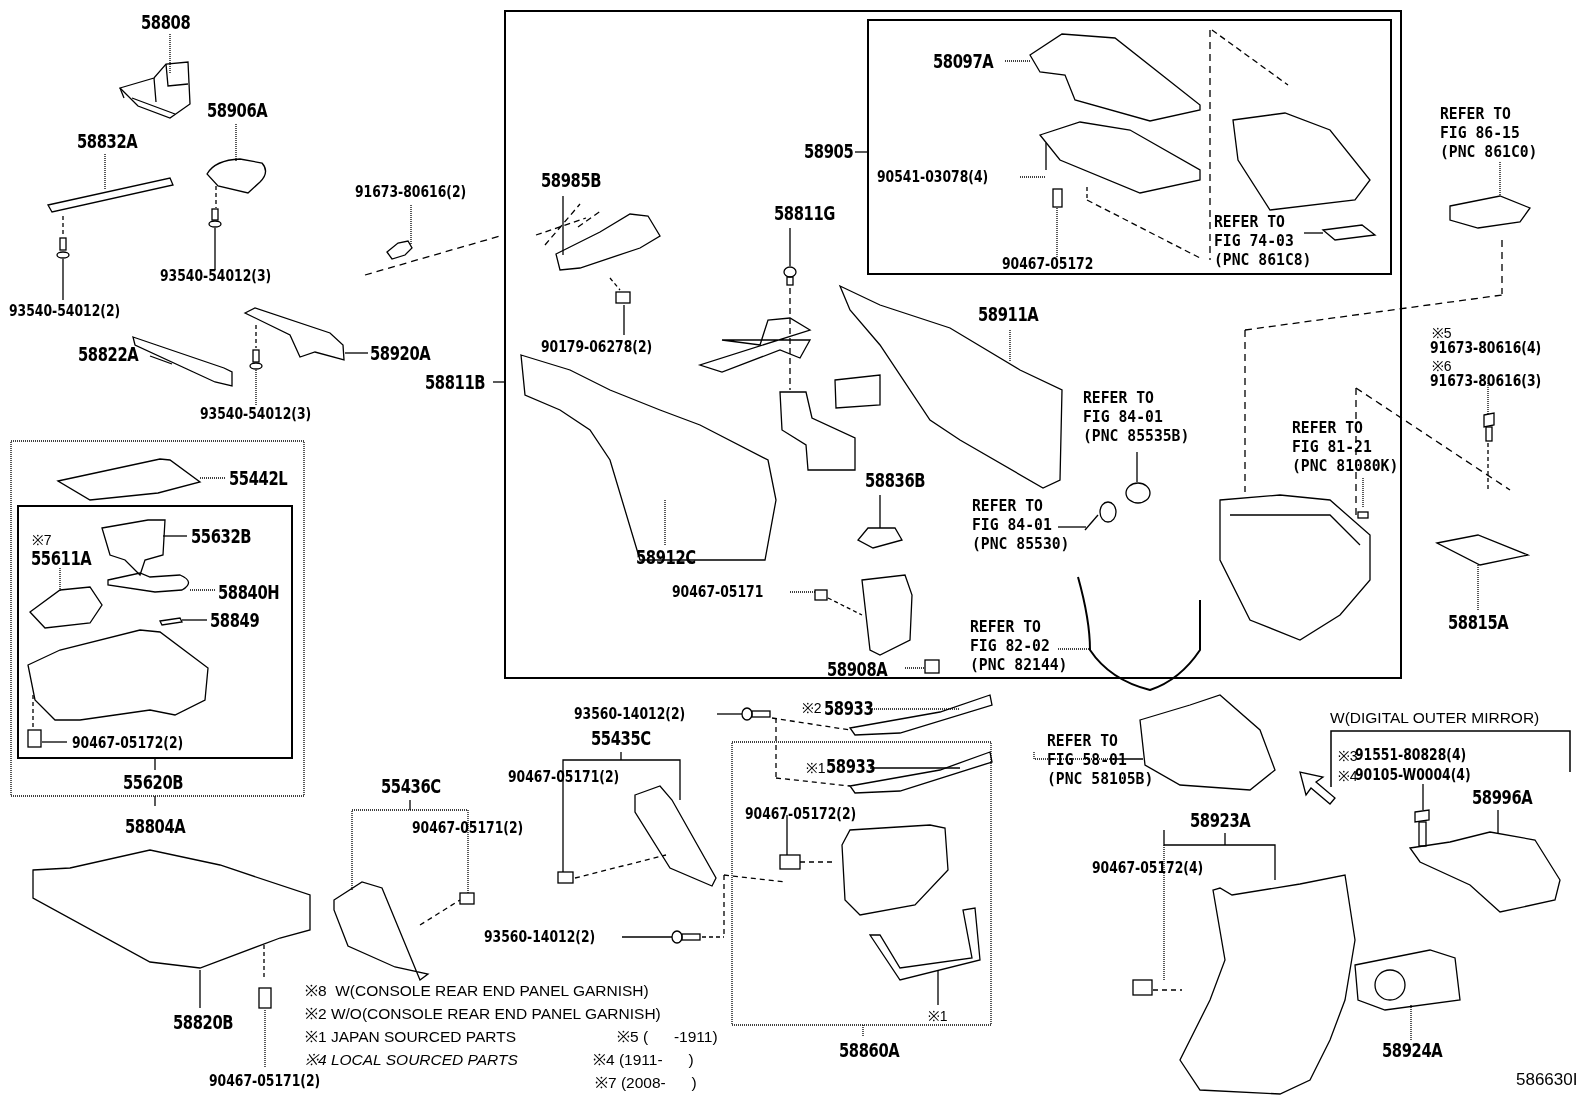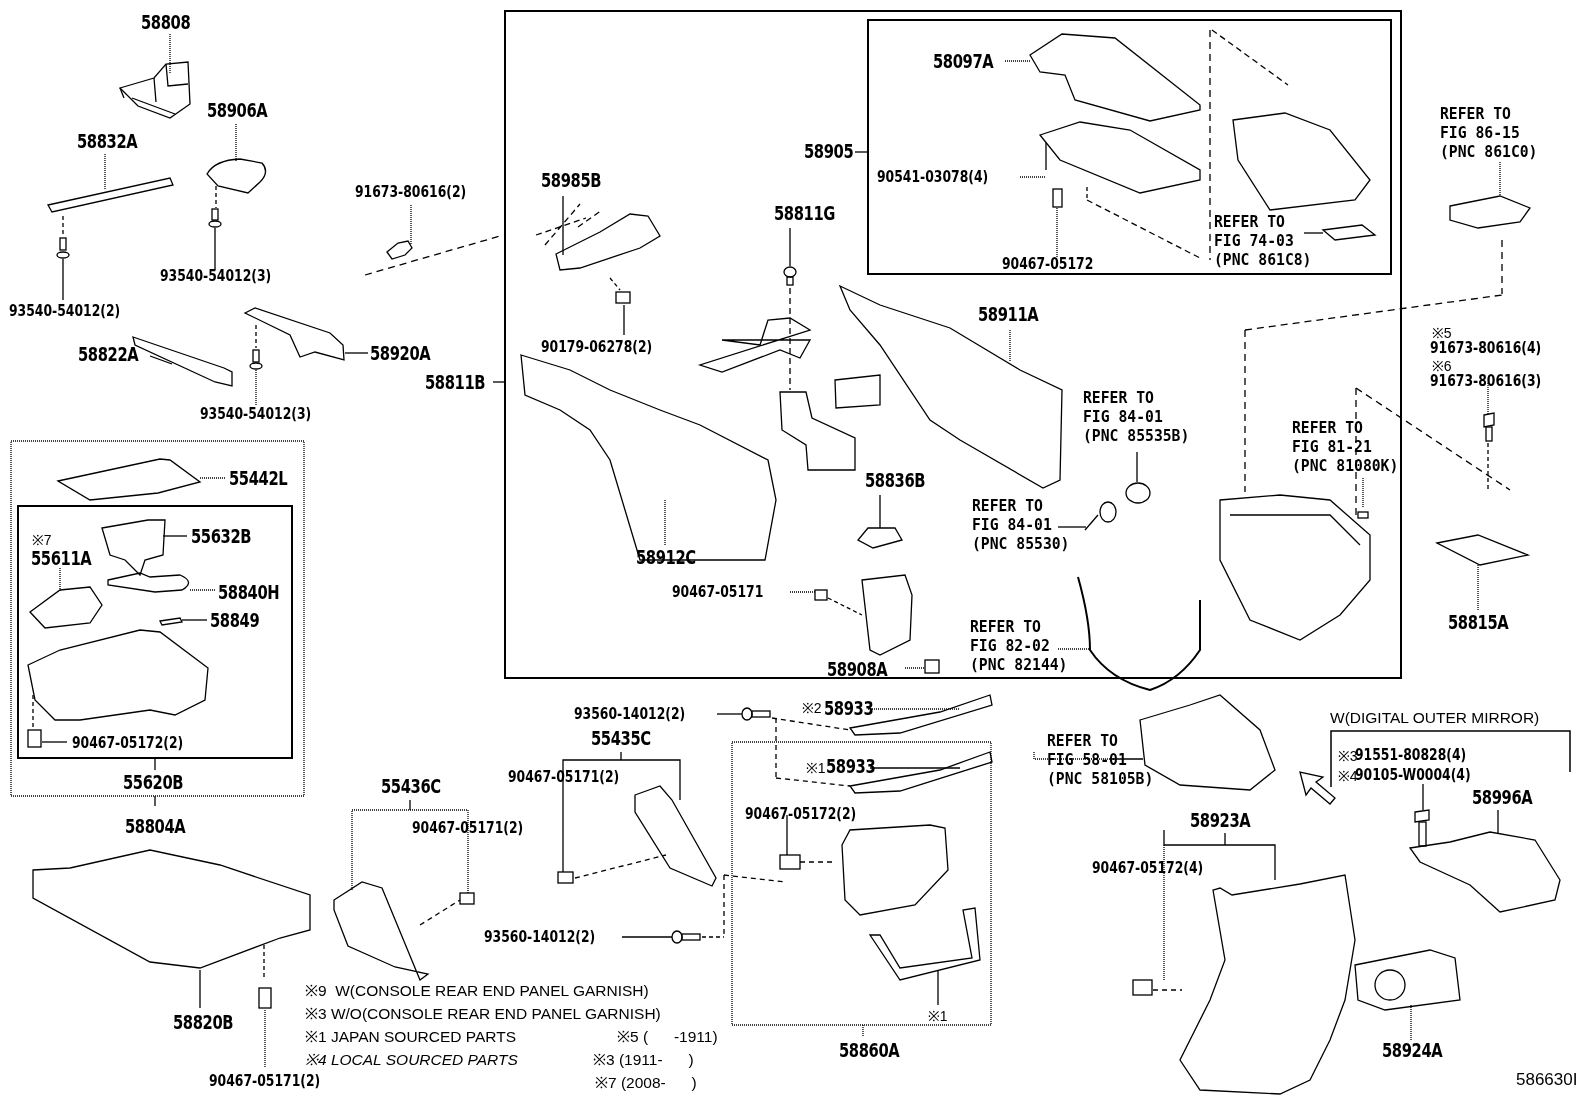--- a/index.html
+++ b/index.html
@@ -342,22 +342,22 @@
 FIG 81-21
 (PNC 81080K)</div>
 <div class="ref" style="left:970px;top:617px;">REFER TO
 FIG 82-02
 (PNC 82144)</div>
 <div class="ref" style="left:1047px;top:731px;">REFER TO
 FIG 58-01
 (PNC 58105B)</div>
 
 <div>
-  <div class="note" style="left:305px;top:983px;">※9  W(CONSOLE REAR END PANEL GARNISH)</div>
-  <div class="note" style="left:305px;top:1006px;">※3 W/O(CONSOLE REAR END PANEL GARNISH)</div>
+  <div class="note" style="left:305px;top:983px;">※8  W(CONSOLE REAR END PANEL GARNISH)</div>
+  <div class="note" style="left:305px;top:1006px;">※2 W/O(CONSOLE REAR END PANEL GARNISH)</div>
   <div class="note" style="left:305px;top:1029px;">※1 JAPAN SOURCED PARTS</div>
   <div class="note" style="left:305px;top:1052px;font-style:italic;">※4 LOCAL SOURCED PARTS</div>
   <div class="note" style="left:593px;top:1029px;margin-left:24px;">※5 (      -1911)</div>
-  <div class="note" style="left:593px;top:1052px;">※3 (1911-      )</div>
+  <div class="note" style="left:593px;top:1052px;">※4 (1911-      )</div>
   <div class="note" style="left:595px;top:1075px;">※7 (2008-      )</div>
 </div>
 
 <div class="note" style="left:1516px;top:1072px;font-size:17px;">586630I</div>
 
 </body></html>

